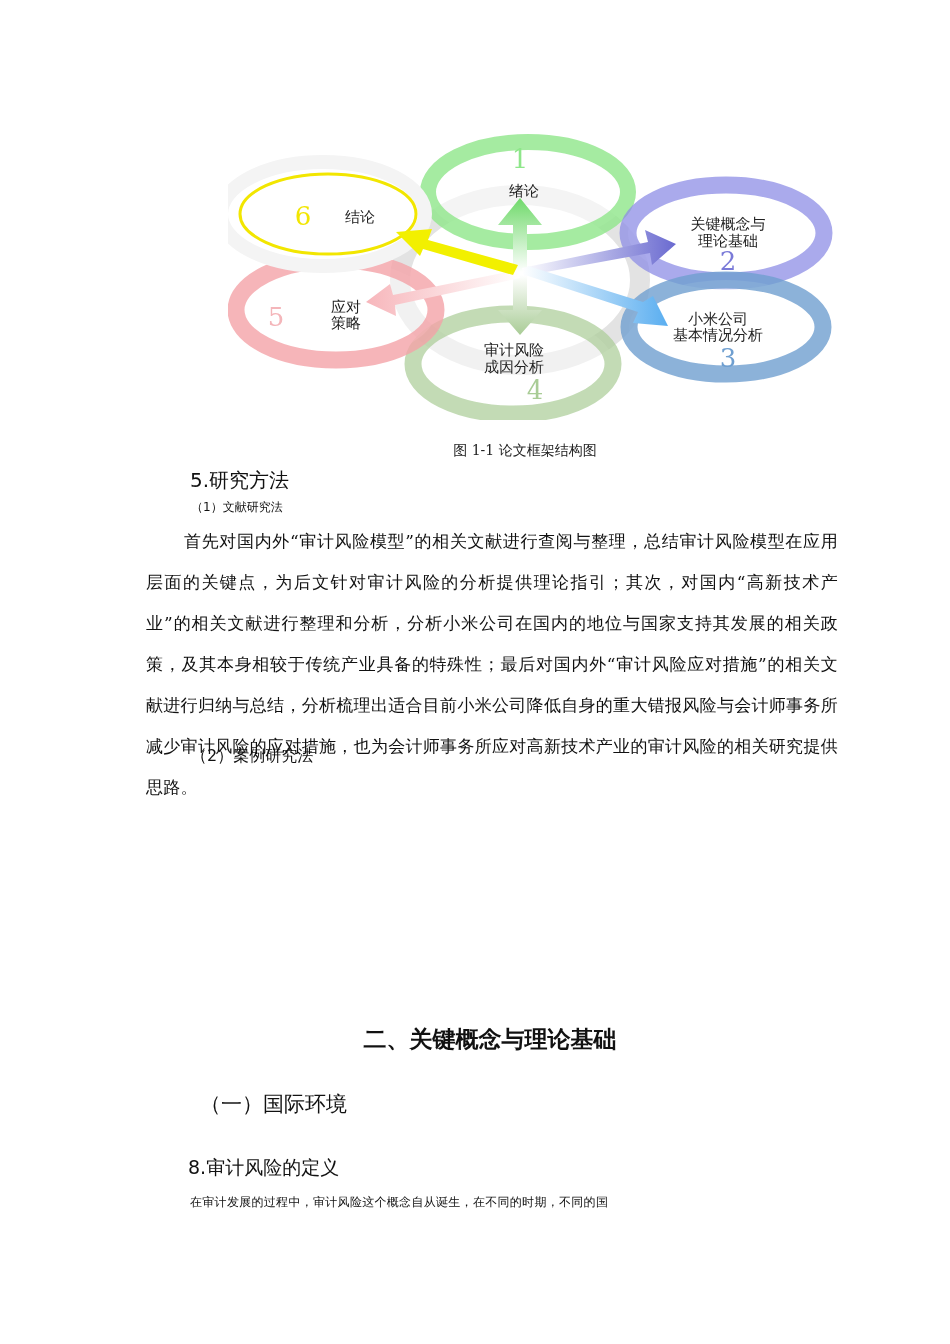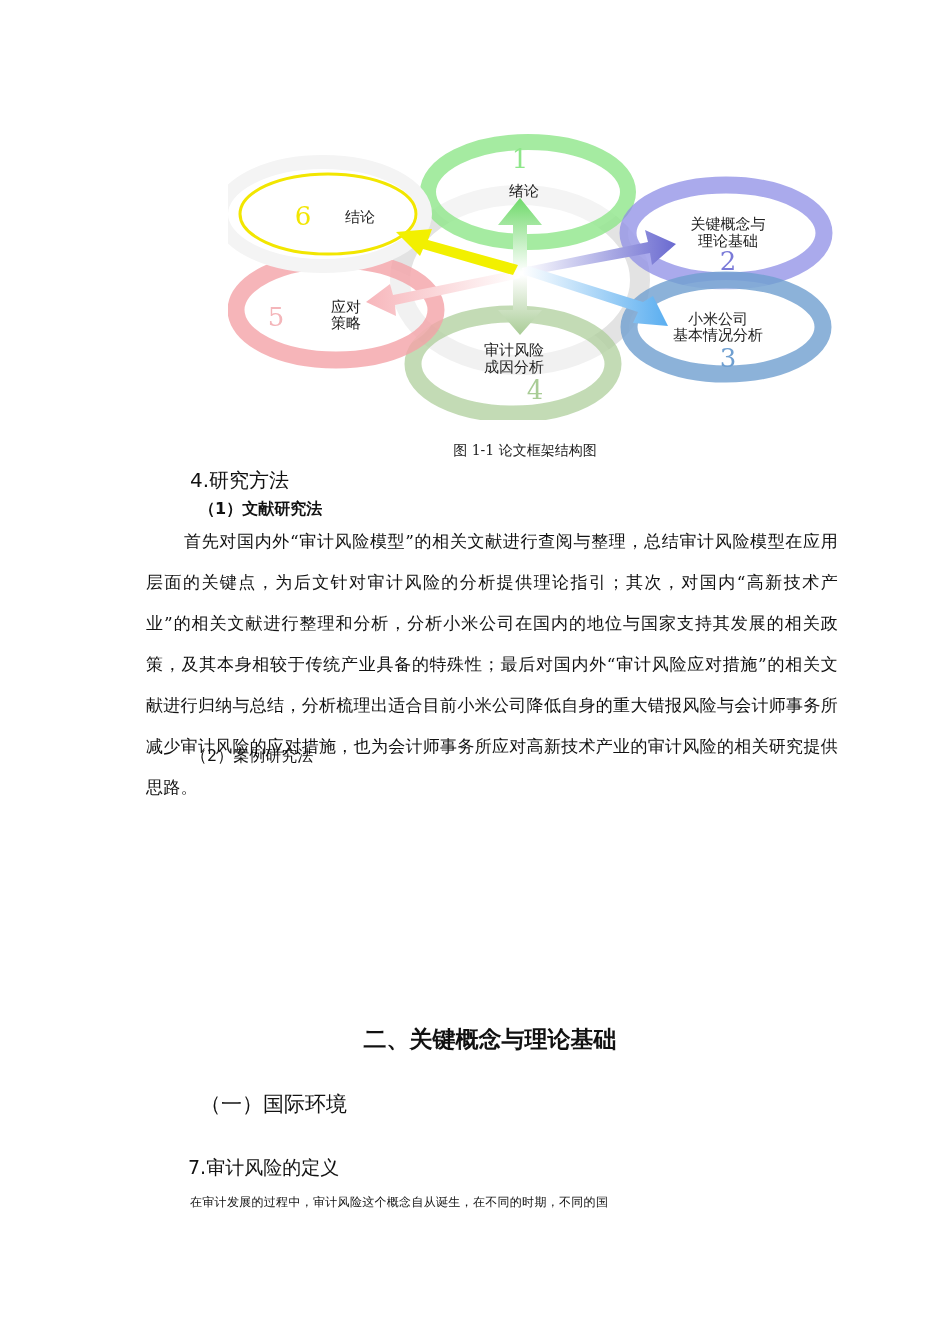--- a/index.html
+++ b/index.html
@@ -6,21 +6,21 @@
   body { width: 950px; height: 1344px; position: relative; overflow: hidden;
          font-family: "DejaVu Serif", "Liberation Serif", serif; color: #111; }
   .page { position: absolute; left: 0; top: 0; width: 950px; height: 1344px; }
   .figure { position: absolute; left: 228px; top: 130px; width: 620px; height: 290px; }
   .figure svg { width: 620px; height: 290px; display: block; }
   .caption { position: absolute; top: 442px; left: 0; width: 1050px; text-align: center;
              font-size: 14px; color: #222; }
   .h3 { position: absolute; font-family: "DejaVu Sans", "Liberation Sans", sans-serif;
         color: #111; white-space: nowrap; }
   .h-method { left: 190px; top: 467px; font-size: 20px; }
-  .h-sub1 { left: 199px; top: 499px; font-size: 16px; font-weight: bold; }
+  .h-sub1 { left: 191px; top: 499px; font-size: 12px; }
   .h-sub2 { left: 191px; top: 746px; font-size: 16px; }
   .para { position: absolute; left: 146px; width: 692px; font-size: 17px; line-height: 41px;
           text-align: justify; text-indent: 38px; color: #111; letter-spacing: 0.3px; }
   .p1 { top: 521px; }
   .p2 { top: 769px; }
   .h-chapter { position: absolute; top: 1024px; left: 0; width: 980px; text-align: center;
                font-family: "DejaVu Sans", "Liberation Sans", sans-serif; font-weight: bold;
                font-size: 23px; color: #111; }
   .h-section { position: absolute; left: 200px; top: 1090px; font-size: 21px;
                font-family: "DejaVu Sans", "Liberation Sans", sans-serif; }
@@ -98,23 +98,23 @@
       <text class="svglabel" x="286" y="225" text-anchor="middle">审计风险</text>
       <text class="svglabel" x="286" y="242" text-anchor="middle">成因分析</text>
       <text class="svglabel" x="118" y="182" text-anchor="middle">应对</text>
       <text class="svglabel" x="118" y="198" text-anchor="middle">策略</text>
       <text class="svglabel" x="132" y="92" text-anchor="middle">结论</text>
     </svg>
   </div>
 
   <div class="caption">图 1-1  论文框架结构图</div>
 
-  <div class="h3 h-method">4.研究方法</div>
+  <div class="h3 h-method">5.研究方法</div>
   <div class="h3 h-sub1">（1）文献研究法</div>
   <div class="para p1">首先对国内外“审计风险模型”的相关文献进行查阅与整理，总结审计风险模型在应用层面的关键点，为后文针对审计风险的分析提供理论指引；其次，对国内“高新技术产业”的相关文献进行整理和分析，分析小米公司在国内的地位与国家支持其发展的相关政策，及其本身相较于传统产业具备的特殊性；最后对国内外“审计风险应对措施”的相关文献进行归纳与总结，分析梳理出适合目前小米公司降低自身的重大错报风险与会计师事务所减少审计风险的应对措施，也为会计师事务所应对高新技术产业的审计风险的相关研究提供思路。</div>
   <div class="h3 h-sub2">（2）案例研究法</div>
 
   <div class="h-chapter">二、关键概念与理论基础</div>
   <div class="h-section">（一）国际环境</div>
-  <div class="h-def">7.审计风险的定义</div>
+  <div class="h-def">8.审计风险的定义</div>
   <div class="p3">在审计发展的过程中，审计风险这个概念自从诞生，在不同的时期，不同的国</div>
 
 </div>
 
 </body></html>

